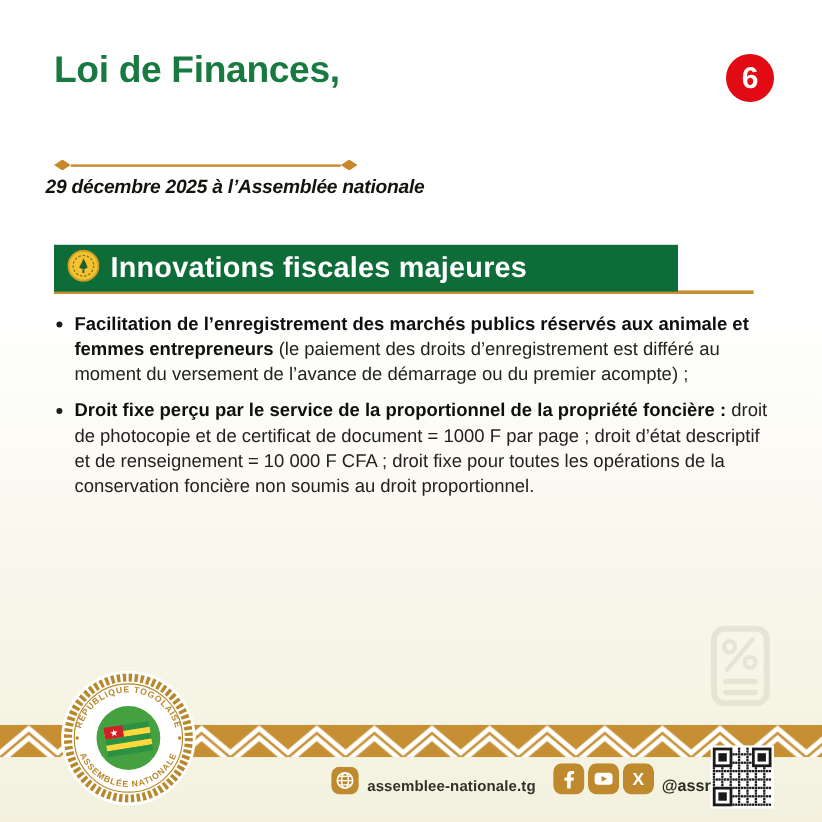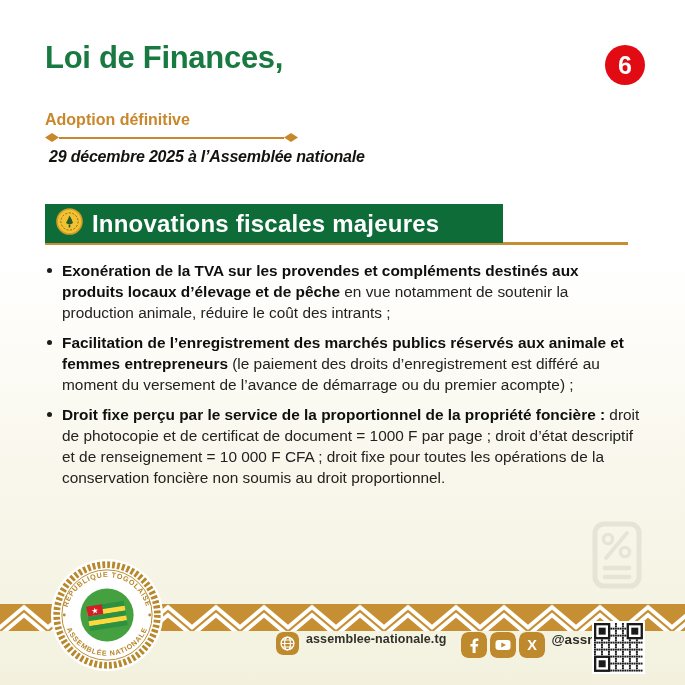--- a/index.html
+++ b/index.html
@@ -15,53 +15,52 @@
   }
   .badge {
     position:absolute; left:605px; top:45px; width:40px; height:40px;
     background:#e30b13; border-radius:50%; color:#fff;
     font-size:25px; font-weight:800; display:flex; align-items:center; justify-content:center;
   }
   .subtitle { position:absolute; left:45px; top:111px; font-size:16px; font-weight:700; color:#c9872c; }
   .dline { position:absolute; left:45px; top:133px; width:253px; height:9px; display:flex; align-items:center; }
   .dline .l { flex:1; height:2px; background:#c9872c; }
   .dline .d { width:14px; height:9px; background:#c9872c; clip-path:polygon(0 50%,50% 0,100% 50%,50% 100%); }
-  .date { position:absolute; left:49px; top:148px; font-size:16px; font-weight:700; font-style:italic; color:#15130e; letter-spacing:-0.2px; }
+  .date { position:absolute; left:38px; top:148px; font-size:16px; font-weight:700; font-style:italic; color:#15130e; letter-spacing:-0.2px; }
   .gold-underline { position:absolute; left:45px; top:242px; width:583px; height:3px; background:#c68f33; }
   .banner {
-    position:absolute; left:45px; top:204px; width:458px; height:39px;
+    position:absolute; left:45px; top:204px; width:520px; height:39px;
     background:#0d6c38; display:flex; align-items:center; padding-left:11px; gap:9px;
   }
   .banner .txt { color:#ffffff; font-size:24px; font-weight:800; letter-spacing:0.2px; white-space:nowrap; }
   .bullets { position:absolute; left:45px; top:260px; width:597px; list-style:none; }
   .bullets li { position:relative; padding-left:17px; margin-bottom:9px; font-size:15.4px; line-height:21px; color:#232220; }
   .bullets li .dot { position:absolute; left:2px; top:8px; width:5px; height:5px; border-radius:50%; background:#1c1c1c; }
   .bullets li .b { font-weight:800; color:#0f0f0e; }
   .watermark { position:absolute; left:592px; top:521px; }
   .chevband { position:absolute; left:0; top:604px; }
   .seal { position:absolute; left:50px; top:558px; }
-  .footer { position:absolute; left:276px; top:632px; height:30px; display:flex; align-items:flex-start; }
+  .footer { position:absolute; left:276px; top:632px; height:30px; display:flex; align-items:flex-end; }
   .footer .site { margin-left:7px; font-size:12.5px; font-weight:700; color:#33312a; letter-spacing:0.1px; }
   .footer .handle { margin-left:6px; font-size:13.5px; font-weight:700; color:#2e2c26; }
   .sq { border-radius:7px; display:block; }
   .gap-lg { margin-left:15px; } .gap-sm { margin-left:3px; }
   .qr { position:absolute; left:592px; top:621px; }
 </style>
 </head>
 <body>
 
 <div class="canvas">
 
   <div class="title">
     <div>Loi de Finances,</div>
   </div>
 
   <div class="badge">6</div>
 
-  <div class="subtitle">Adoption définitive</div>
 
   <div class="dline">
     <span class="d"></span>
     <span class="l"></span>
     <span class="d"></span>
   </div>
 
   <div class="date">29 décembre 2025 à l’Assemblée nationale</div>
 
   <div class="gold-underline"></div>
@@ -72,21 +71,20 @@
         <circle cx="13.5" cy="13.5" r="12.5" fill="#f2c232" stroke="#cf9d25" stroke-width="1.6"></circle>
         <circle cx="13.5" cy="13.5" r="8.6" fill="none" stroke="#8a6a14" stroke-width="1" stroke-dasharray="2 1.6"></circle>
         <path d="M13.5 7.5 L15.5 11 L17 15 Q13.5 17.5 10 15 L12 11 Z" fill="#215c2a"></path>
         <rect x="12.7" y="16.5" width="1.6" height="3" fill="#215c2a"></rect>
       </svg>
     </span>
     <span class="txt">Innovations fiscales majeures</span>
   </div>
 
   <ul class="bullets">
-    <li><span class="dot"></span><span class="b">Exonération de la TVA sur les provendes et compléments destinés aux produits locaux d’élevage et de pêche</span><span> en vue notamment de soutenir la production animale, réduire le coût des intrants ;</span></li>
     <li><span class="dot"></span><span class="b">Facilitation de l’enregistrement des marchés publics réservés aux animale et femmes entrepreneurs</span><span> (le paiement des droits d’enregistrement est différé au moment du versement de l’avance de démarrage ou du premier acompte) ;</span></li>
     <li><span class="dot"></span><span class="b">Droit fixe perçu par le service de la proportionnel de la propriété foncière :</span><span> droit de photocopie et de certificat de document = 1000 F par page ; droit d’état descriptif et de renseignement = 10 000 F CFA ; droit fixe pour toutes les opérations de la conservation foncière non soumis au droit proportionnel.</span></li>
   </ul>
 
   <svg class="watermark" width="50" height="68" viewBox="0 0 50 68">
     <rect x="3" y="3" width="44" height="62" rx="9" fill="none" stroke="#e6e4d4" stroke-width="5"></rect>
     <circle cx="16" cy="18" r="4.6" fill="none" stroke="#e6e4d4" stroke-width="3.4"></circle>
     <circle cx="33" cy="31" r="4.6" fill="none" stroke="#e6e4d4" stroke-width="3.4"></circle>
     <line x1="35" y1="12" x2="14" y2="37" stroke="#e6e4d4" stroke-width="3.8" stroke-linecap="round"></line>
     <line x1="13" y1="47" x2="37" y2="47" stroke="#e6e4d4" stroke-width="4.6" stroke-linecap="round"></line>

